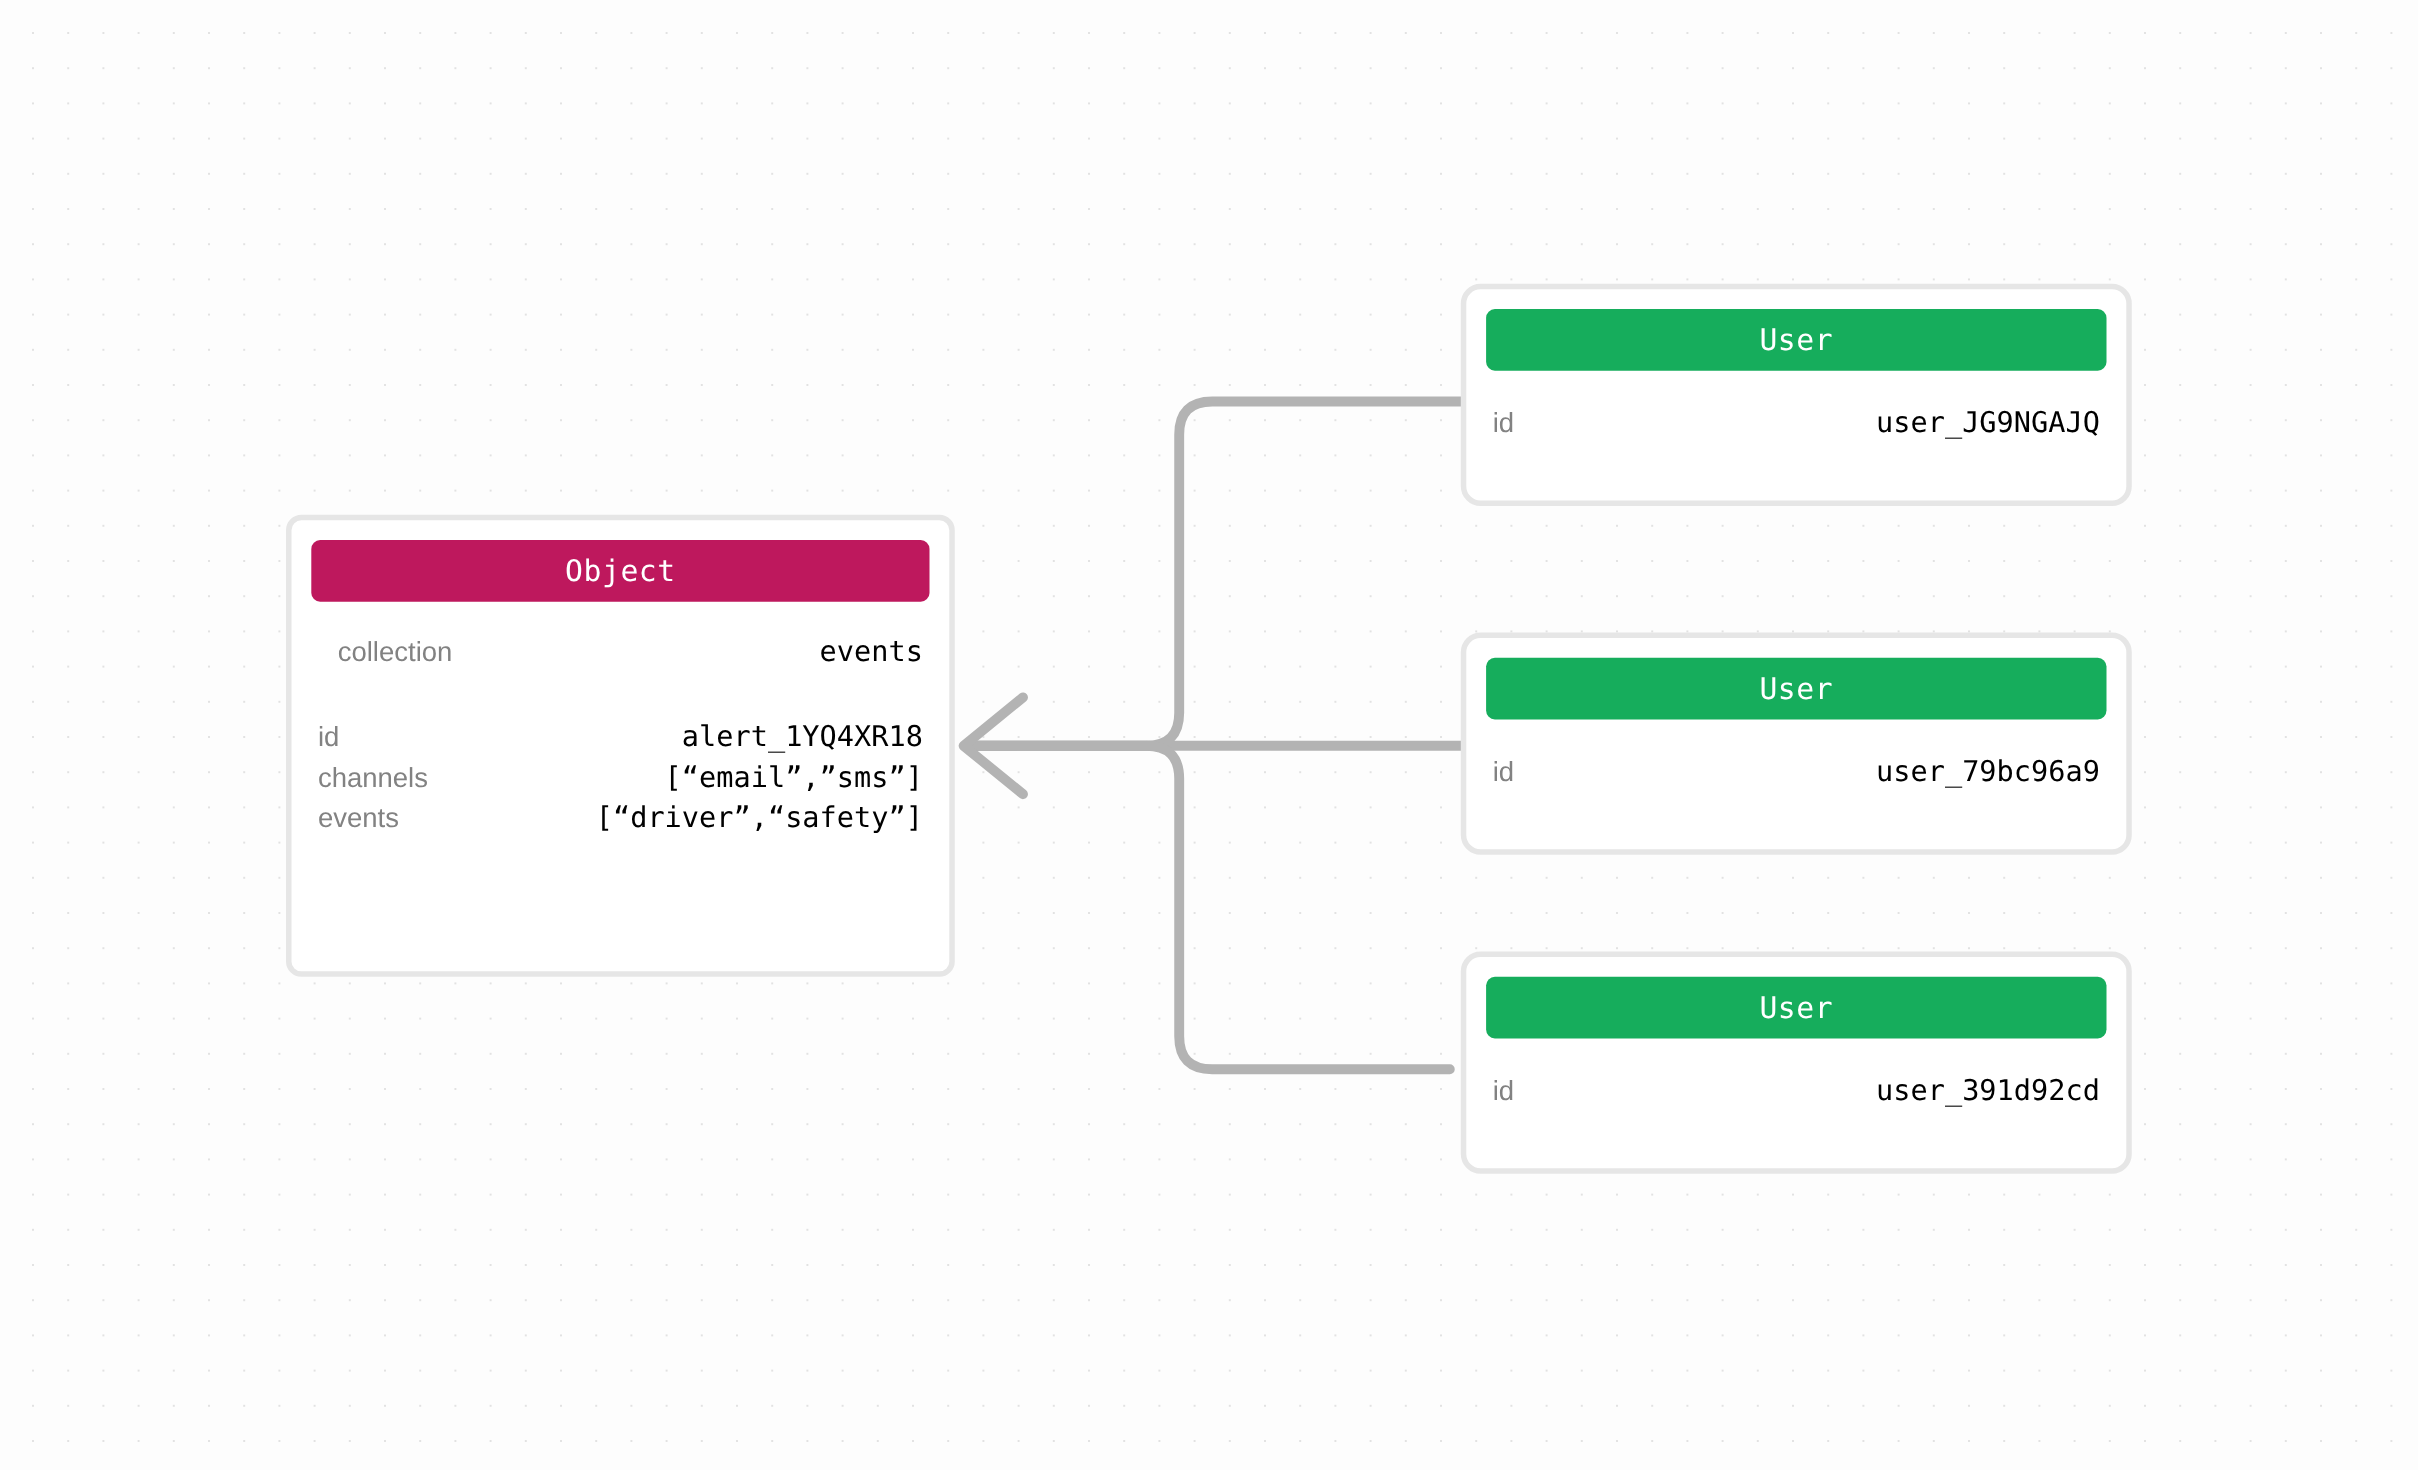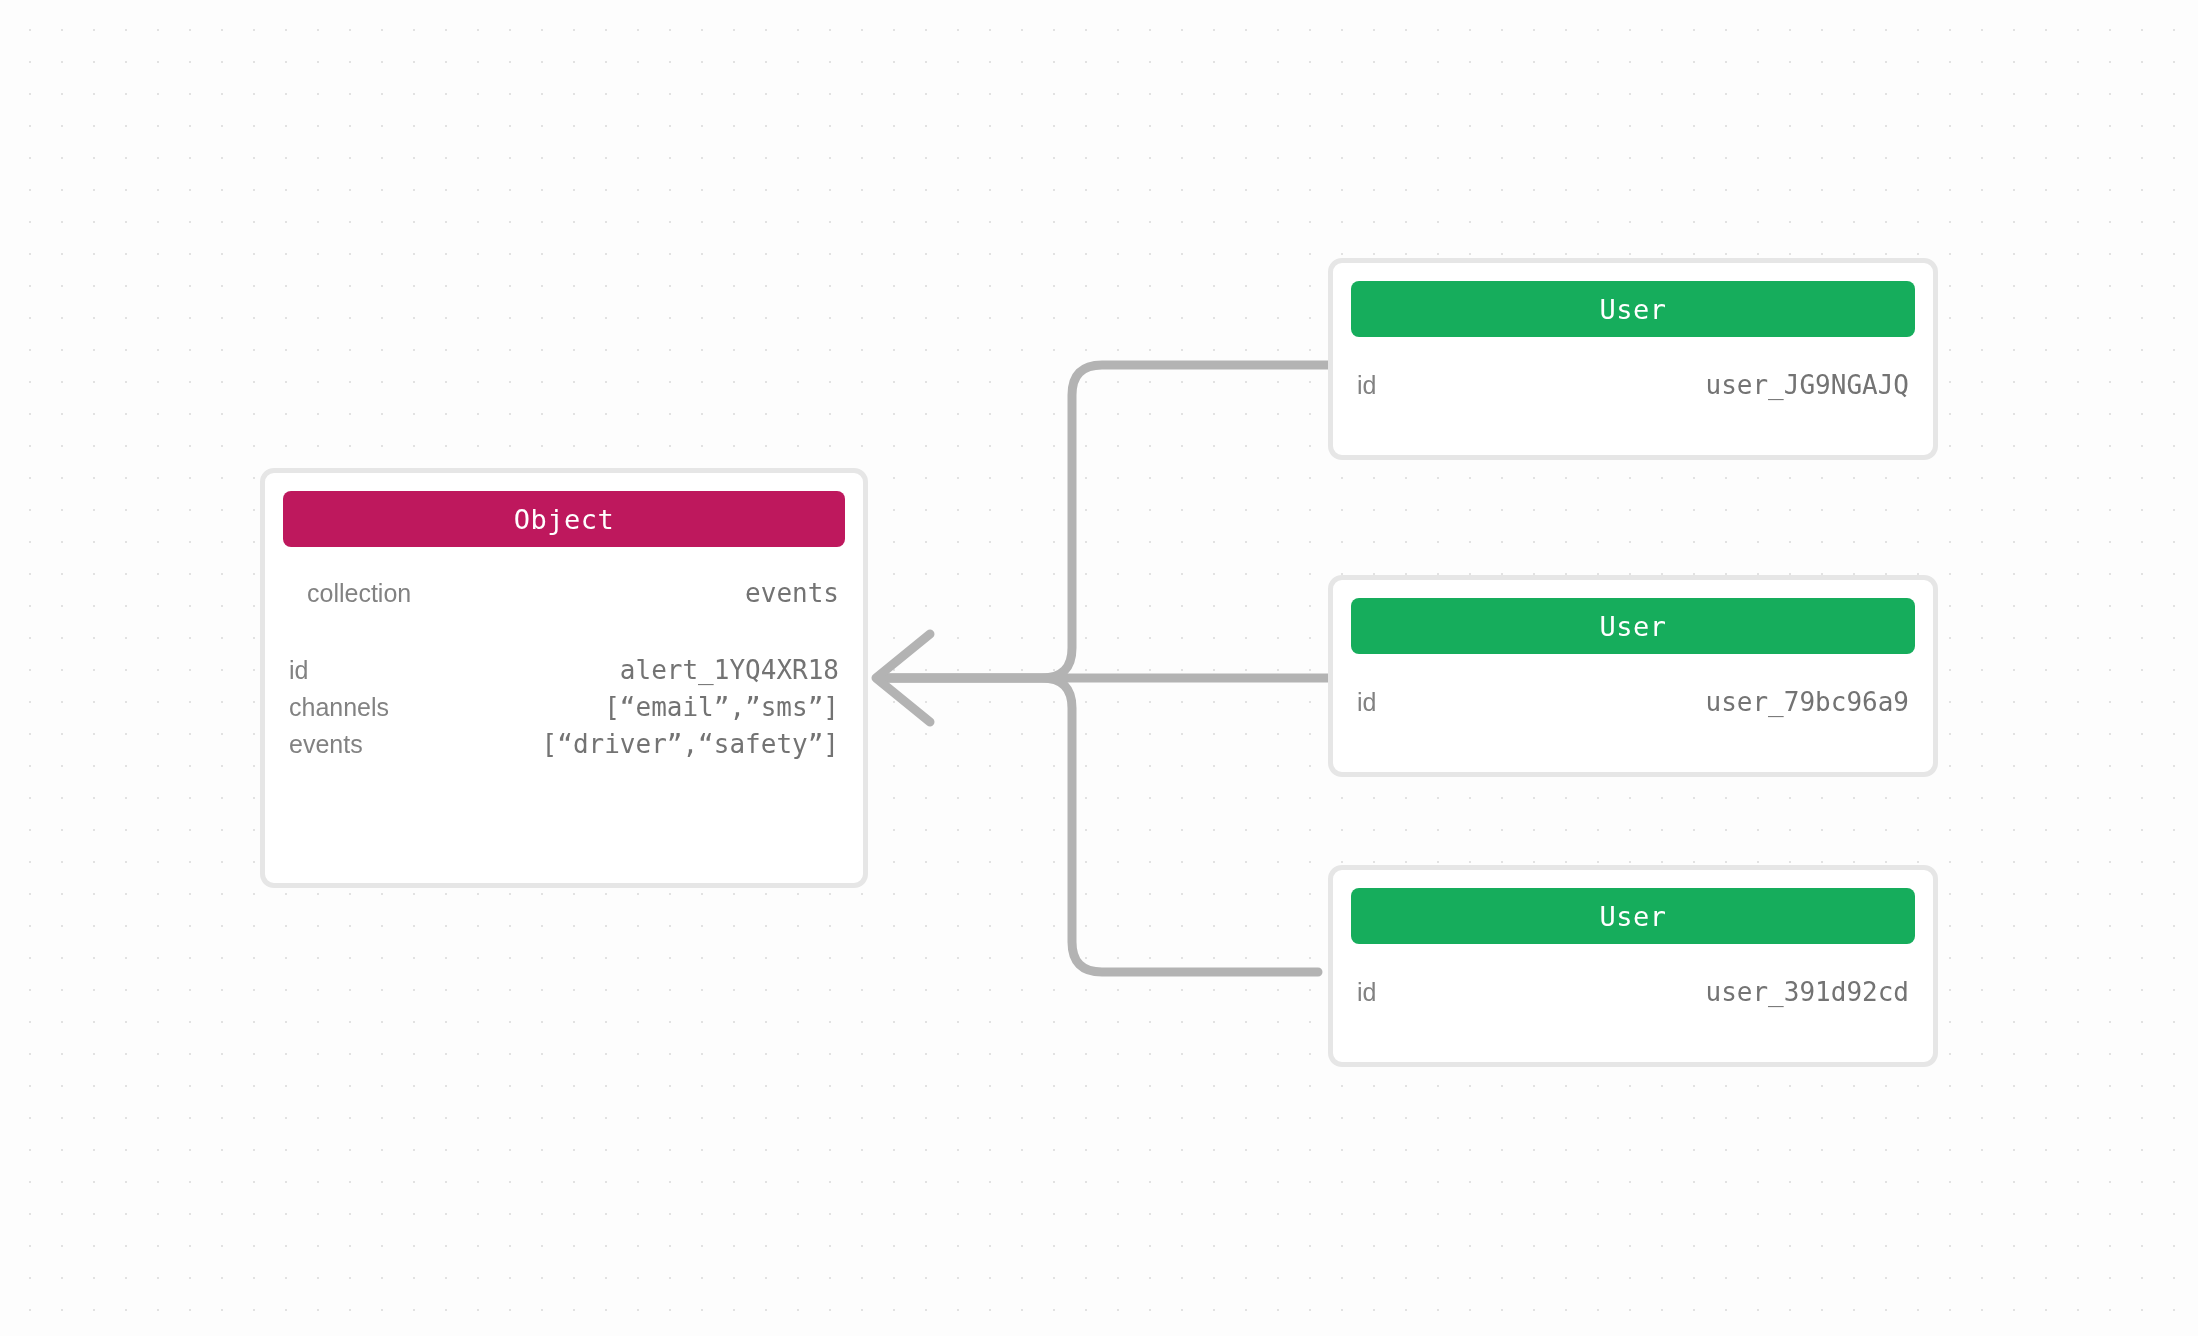--- a/index.html
+++ b/index.html
@@ -75,40 +75,41 @@
   .field-key {
     font-family: "Liberation Sans", sans-serif;
     font-size: 25px;
     color: #828282;
     white-space: nowrap;
   }
 
   .field-val {
     font-family: "DejaVu Sans Mono", "Liberation Mono", monospace;
     font-size: 26px;
-    color: #737373;
+    color: #000000;
     white-space: nowrap;
     text-align: left;
   }
 
   
   #node-object {
     left: 260px;
     top: 468px;
     width: 608px;
     height: 420px;
   }
   #node-object .field-group.primary   { margin-top: 28px; margin-left: 18px; }
   #node-object .field-group.secondary { margin-top: 40px; }
 
   
   .node.user {
     left: 1328px;
     width: 610px;
     height: 202px;
+    border-radius: 18px;
   }
   .node.user .field-group { margin-top: 30px; }
 
   #node-user-1 { top: 258px; }
   #node-user-2 { top: 575px; }
   #node-user-3 { top: 865px; }
 </style>
 </head>
 <body>
 

